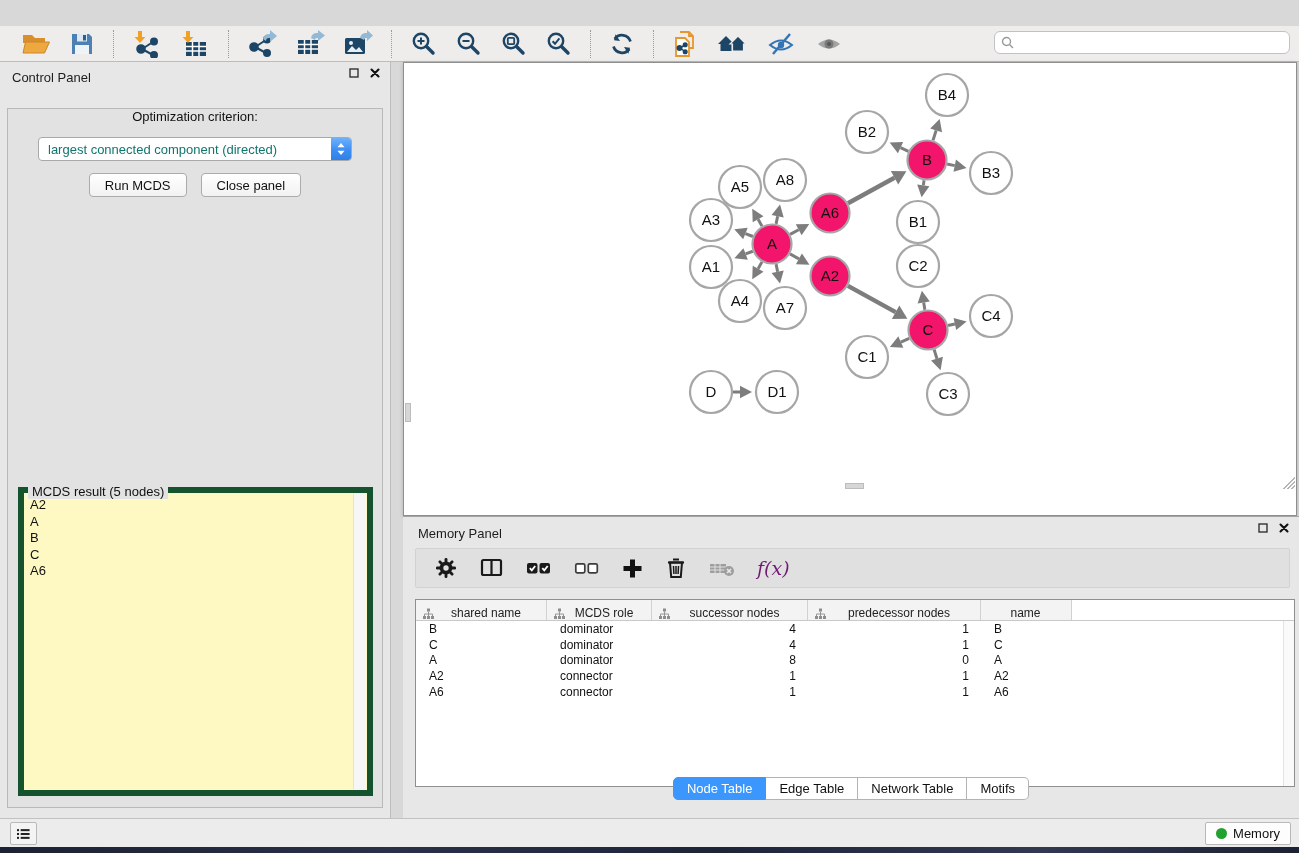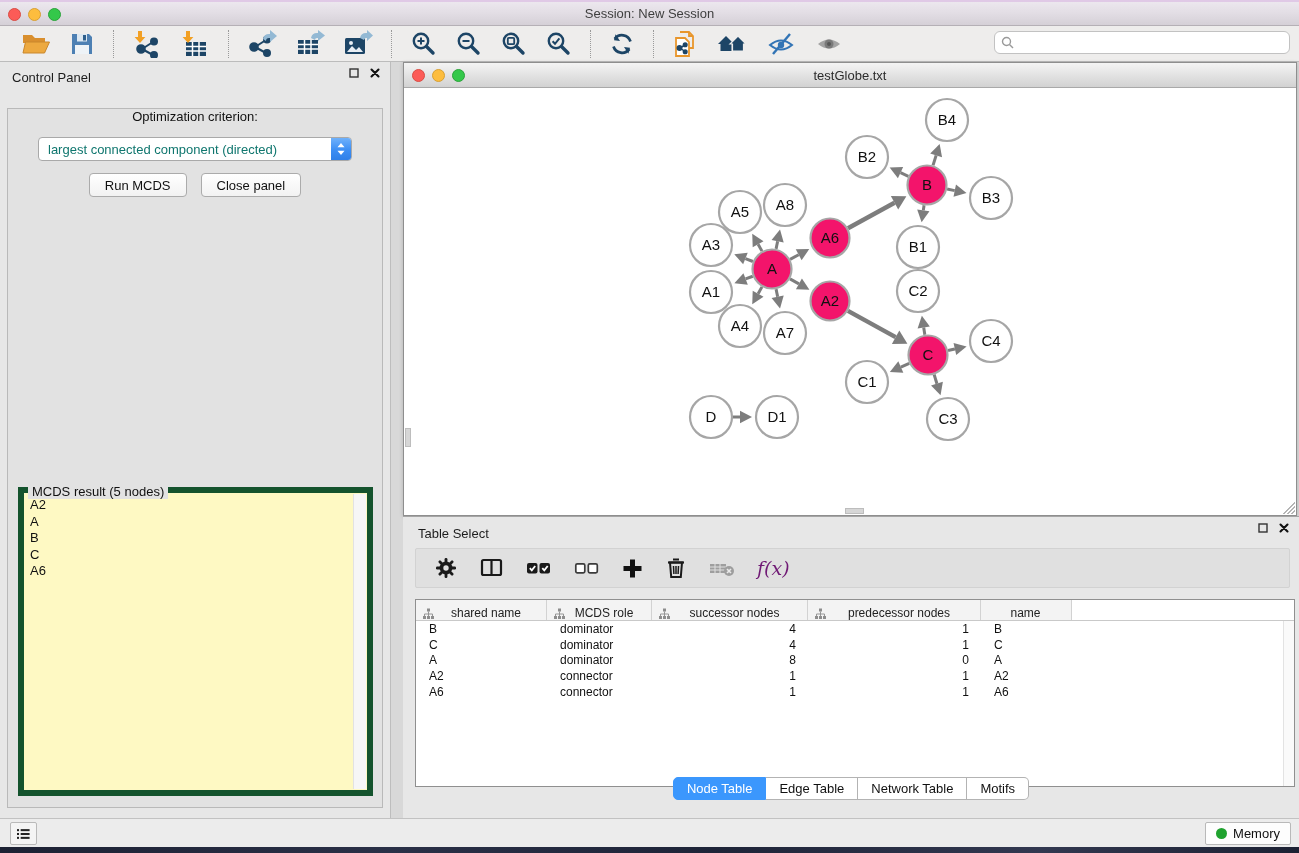--- a/index.html
+++ b/index.html
@@ -158,28 +158,20 @@
   .desktop-strip{
     position:absolute;left:0;top:847px;width:100%;height:6px;
     background:linear-gradient(90deg,#1c2133,#2a3047 30%,#1e2438 55%,#323850 80%,#1c2133);
   }
 </style>
 </head>
 <body>
 
 <div class="app">
 
-  <div class="titlebar">
-    <div class="lights">
-      <span class="light red"></span>
-      <span class="light yellow"></span>
-      <span class="light green"></span>
-    </div>
-    <div class="win-title">Session: New Session</div>
-  </div>
 
   <div class="toolbar">
     <button class="tbtn">
       <svg width="30" height="26" viewBox="0 0 30 26">
           <path d="M2 4 h9 l3 3 h10 v5 H2 z" fill="#d98f2e"></path>
           <path d="M4.5 11 h24 l-5 11 H2 z" fill="#eda93f" stroke="#c9872c" stroke-width="1"></path>
         </svg>
     </button>
     <button class="tbtn">
       <svg width="26" height="26" viewBox="0 0 26 26">
@@ -366,28 +358,20 @@
             <div class="result-item">B</div>
             <div class="result-item">C</div>
             <div class="result-item">A6</div>
           </div>
         <div class="result-scroll"></div>
       </div>
     </div>
   </div>
 
   <div class="net-win">
-    <div class="net-titlebar">
-      <div class="lights">
-        <span class="light red"></span>
-        <span class="light yellow"></span>
-        <span class="light green"></span>
-      </div>
-      <div class="net-title">testGlobe.txt</div>
-    </div>
     <div class="net-canvas">
       <svg id="graph-svg" width="892" height="427">
           <line x1="348.9233979902036" y1="173.49445166827684" x2="341.43094021280325" y2="170.54659942798816" stroke="#7d7d7d" stroke-width="3"></line>
           <polygon points="330.26414879243464,166.15310772161362 343.7009109277634,164.77709052746437 339.1609694978431,176.31610832851194" fill="#7d7d7d"></polygon>
           <line x1="357.96453748749343" y1="163.12433239959762" x2="354.11278599818263" y2="156.2634000592628" stroke="#7d7d7d" stroke-width="3"></line>
           <polygon points="348.238368917691,145.79959463463703 359.5190854675726,153.22828456767544 348.70648652879265,159.29851555085017" fill="#7d7d7d"></polygon>
           <line x1="372.08072844794714" y1="160.9102599485679" x2="373.6347828012661" y2="153.25953082453597" stroke="#7d7d7d" stroke-width="3"></line>
           <polygon points="376.0235018927474,141.49968298955133 379.7107041826748,154.49370235513462 367.5588614198574,152.02535929393733" fill="#7d7d7d"></polygon>
           <line x1="386.0795992077936" y1="171.33676594066205" x2="394.6914257621135" y2="166.73389312714622" stroke="#7d7d7d" stroke-width="3"></line>
           <polygon points="405.2746057861878,161.0773658728996 397.61396484347426,172.20186947291793 391.76888668075276,161.2659167813745" fill="#7d7d7d"></polygon>
@@ -464,21 +448,21 @@
           <circle cx="373" cy="329" r="21" fill="#ffffff" stroke="#a6a6a6" stroke-width="2.2"></circle>
           <text x="373" y="334" text-anchor="middle" font-size="15" fill="#111" font-family="&quot;Liberation Sans&quot;,&quot;DejaVu Sans&quot;,sans-serif">D1</text>
         </svg>
       <div class="vscroll-nub"></div>
       <div class="hscroll-nub"></div>
       <div class="resize-grip"></div>
     </div>
   </div>
 
   <div class="table-panel">
-    <div class="tp-title">Table Select</div>
+    <div class="tp-title">Memory Panel</div>
     <div class="panel-head-icons">
       <button class="phbtn">
           <svg width="10" height="10" viewBox="0 0 10 10">
             <rect x="1" y="1" width="8" height="8" fill="none" stroke="#333" stroke-width="1.4"></rect>
           </svg>
         </button>
       <button class="phbtn">
           <svg width="10" height="10" viewBox="0 0 10 10">
             <path d="M1.5 1.5 L8.5 8.5 M8.5 1.5 L1.5 8.5" stroke="#111" stroke-width="2.1" stroke-linecap="round"></path>
           </svg>

